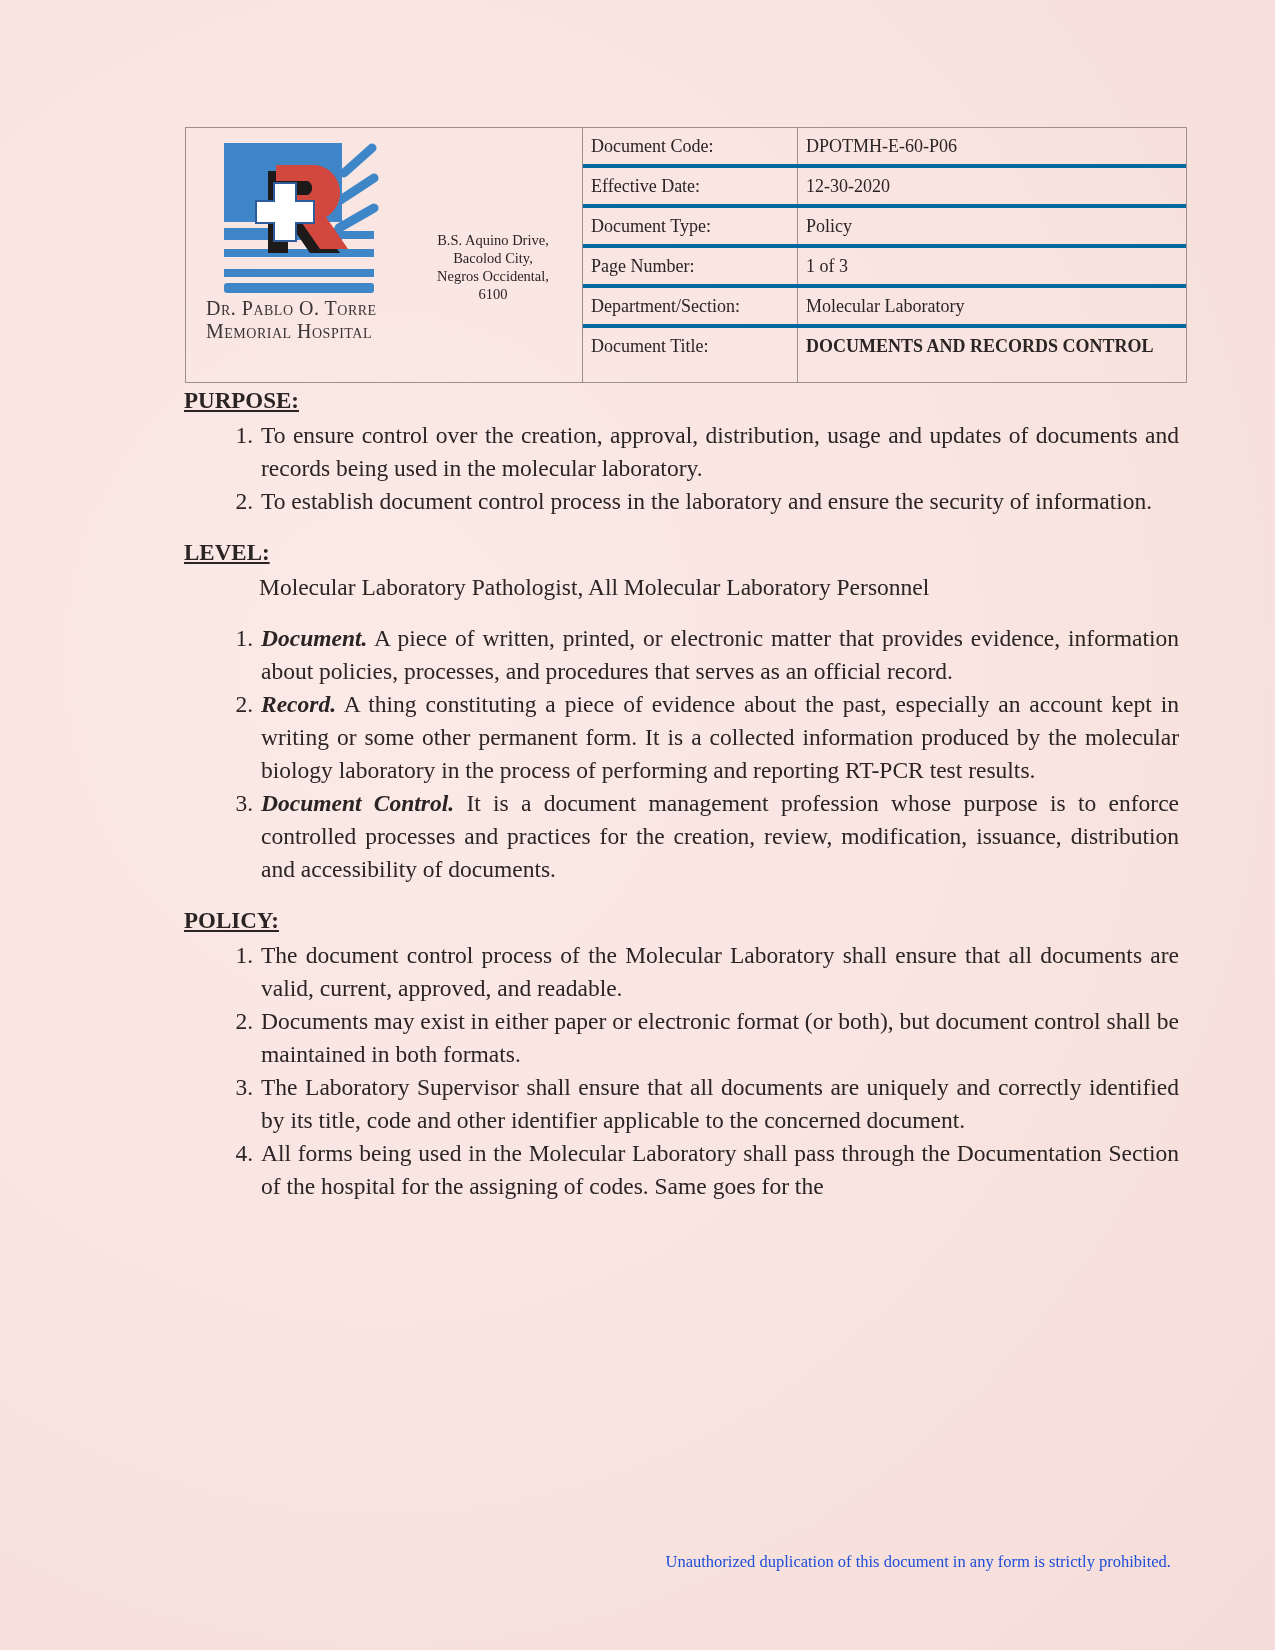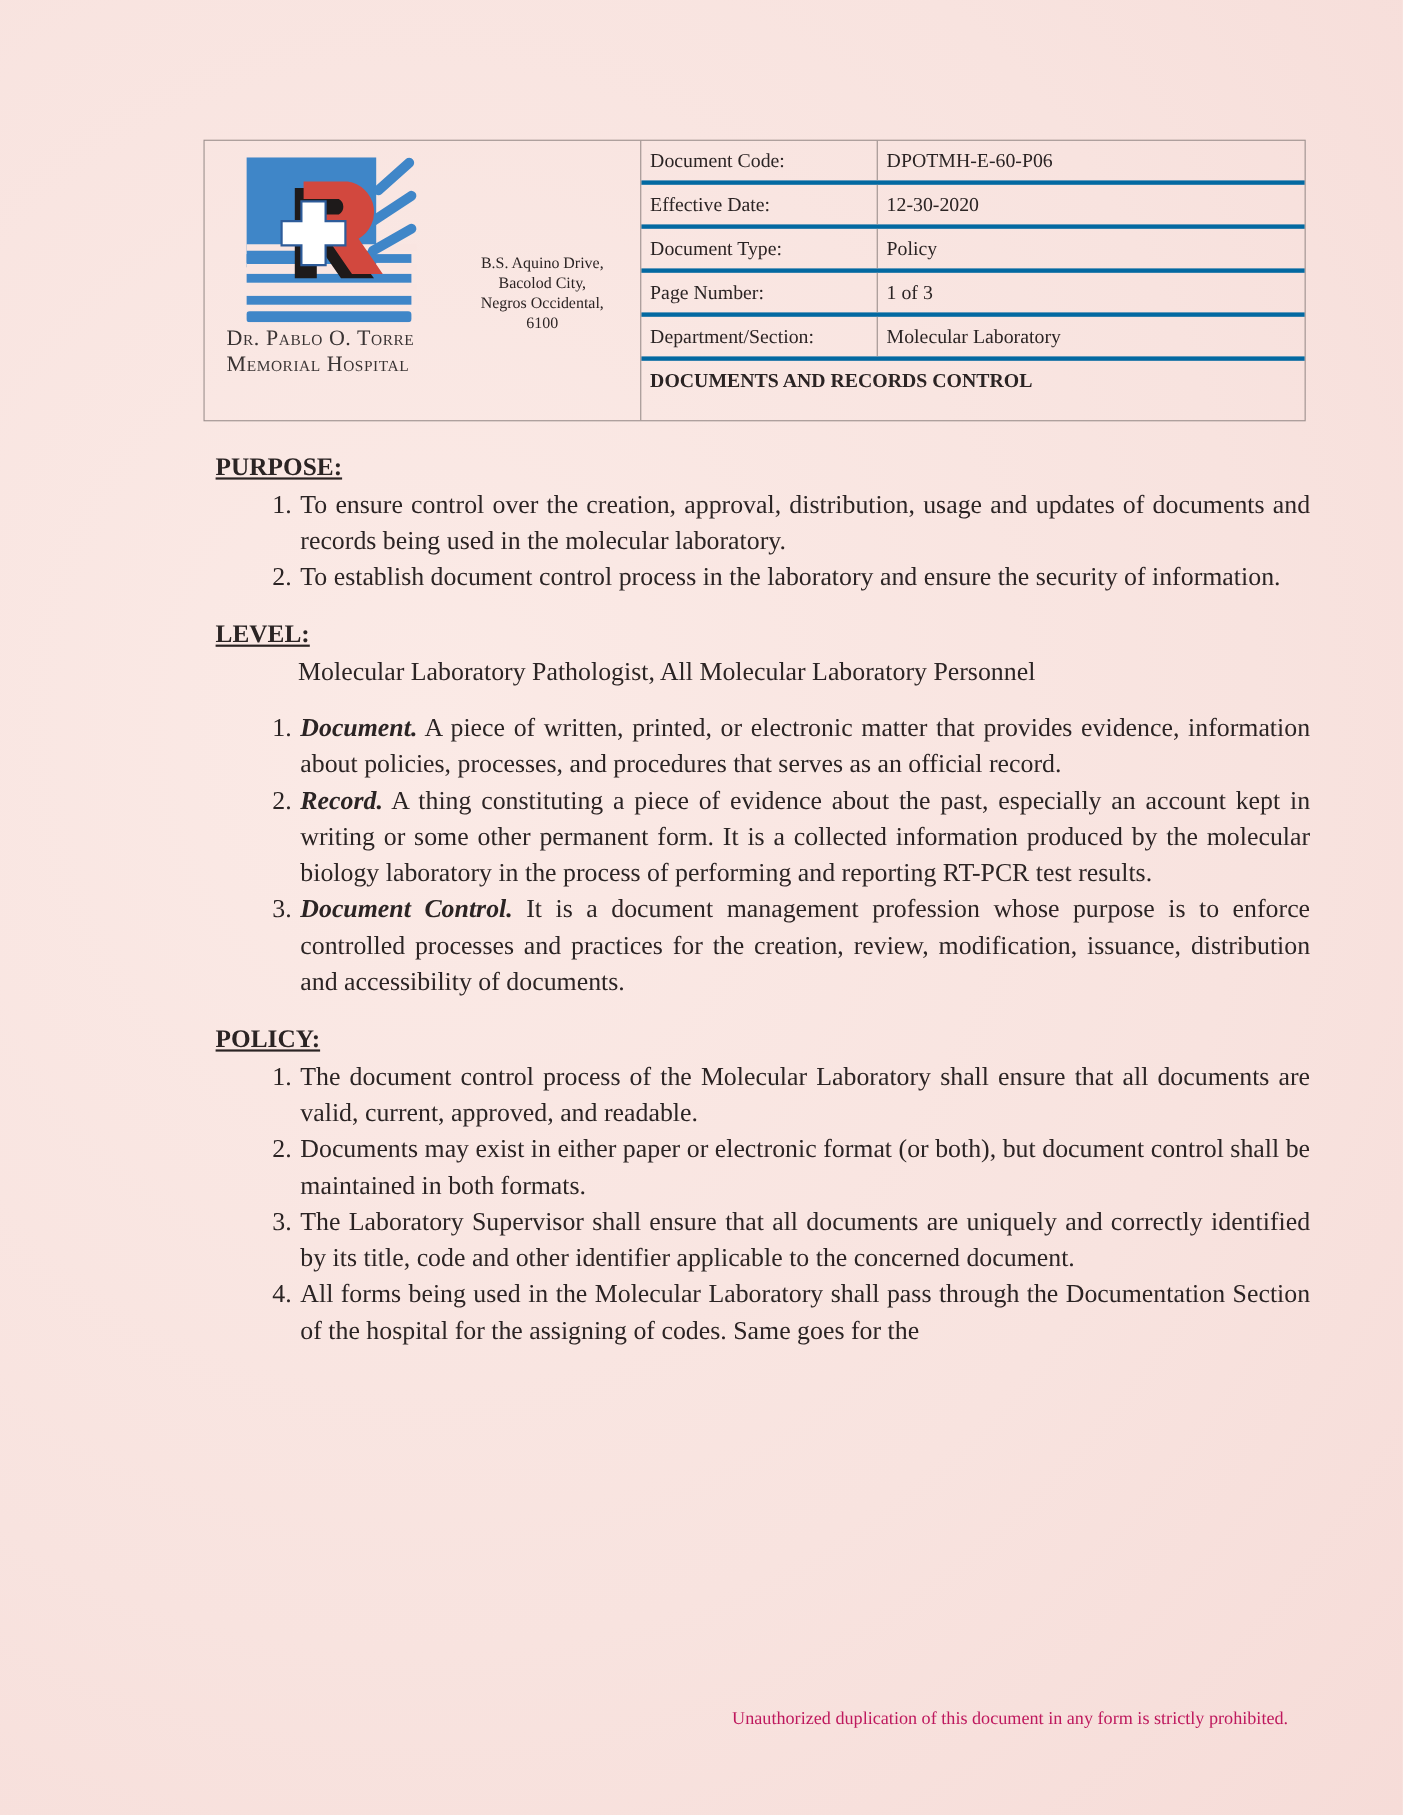--- a/index.html
+++ b/index.html
@@ -34,35 +34,35 @@
   .meta-row { display: flex; border-bottom: 4px solid #0369a1; height: 36px; }
   .meta-row:last-child { border-bottom: none; flex: 1; }
   .meta-label {
     width: 215px; border-right: 1px solid #9c8f8d; padding: 8px 8px 0 8px;
     font-size: 18px; box-sizing: border-box;
   }
   .meta-value { flex: 1; padding: 8px 8px 0 8px; font-size: 18px; box-sizing: border-box; }
   .meta-value.bold { font-weight: bold; line-height: 24px; padding-top: 6px; }
 
   .content {
-    position: absolute; left: 184px; top: 408px; width: 995px;
-    font-size: 23.5px; line-height: 33px; margin-left: 12px;
+    position: absolute; left: 184px; top: 384px; width: 995px;
+    font-size: 23.5px; line-height: 33px;
   }
   .section-heading {
     font-weight: bold; text-decoration: underline; font-size: 23px;
     margin: 0 0 2px 0;
   }
   .section { margin-bottom: 18px; }
   ol { margin: 0; padding-left: 75px; }
   ol li { text-align: justify; padding-left: 2px; }
   .level-text { padding-left: 75px; }
   .term { font-weight: bold; font-style: italic; }
   .footer {
     position: absolute; right: 104px; top: 1552px;
-    font-size: 16.5px; color: #be185d;
+    font-size: 16.5px; color: #1d4ed8;
   }
 </style>
 </head>
 <body>
 
 <div class="header-table">
   <div class="logo-cell">
     <svg class="logo" viewBox="0 0 155 150">
       <rect x="0" y="0" width="118" height="100" fill="#3f86c8"></rect>
       <g stroke="#f9e5e1" stroke-width="6">
@@ -109,20 +109,21 @@
     </div>
     <div class="meta-row">
       <div class="meta-label">Page Number:</div>
       <div class="meta-value">1 of 3</div>
     </div>
     <div class="meta-row">
       <div class="meta-label">Department/Section:</div>
       <div class="meta-value">Molecular Laboratory</div>
     </div>
     <div class="meta-row">
+      <div class="meta-label">Document Title:</div>
       <div class="meta-value bold">DOCUMENTS AND RECORDS CONTROL</div>
     </div>
   </div>
 </div>
 
 <div class="content">
   <div class="section">
     <div class="section-heading">PURPOSE:</div>
     <ol>
       <li>To ensure control over the creation, approval, distribution, usage and updates of documents and records being used in the molecular laboratory.</li>

